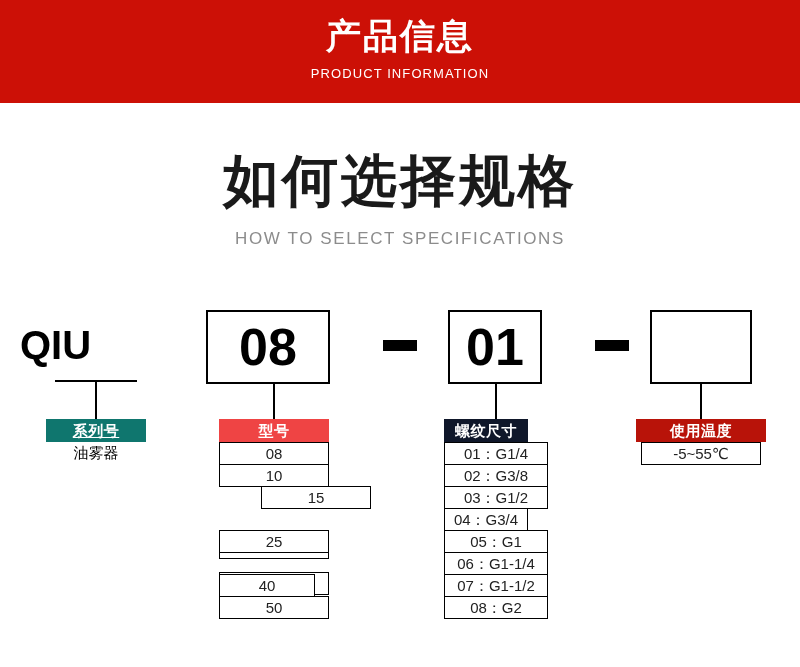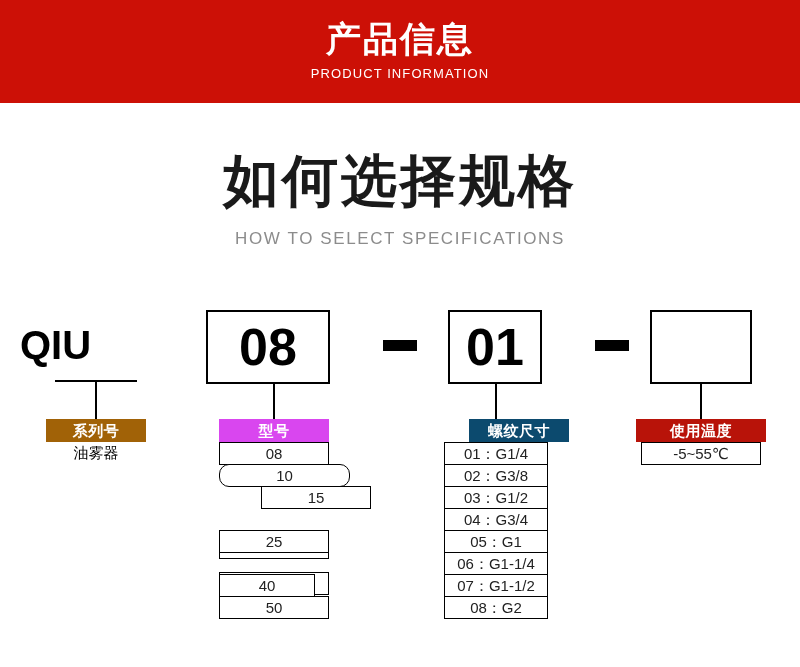--- a/index.html
+++ b/index.html
@@ -29,20 +29,21 @@
     position: absolute;
     left: 0;
     top: 19px;
     width: 800px;
     text-align: center;
     color: #ffffff;
     font-size: 35px;
     font-weight: 700;
     letter-spacing: 2px;
     line-height: 40px;
+    font-family: Liberation Mono, monospace;
   }
   .banner-sub {
     position: absolute;
     left: 0;
     top: 66px;
     width: 800px;
     text-align: center;
     color: #ffffff;
     font-size: 13px;
     font-weight: 400;
@@ -175,35 +176,35 @@
 
   <div class="code-box" style="left:650px; top:310px; width:102px; height:74px;"></div>
 
   <div class="connector" style="left:95px; top:380px; height:39px;"></div>
   <div class="connector" style="left:273px; top:384px; height:35px;"></div>
   <div class="connector" style="left:495px; top:384px; height:35px;"></div>
   <div class="connector" style="left:700px; top:384px; height:35px;"></div>
 </div>
 
 <div id="spec-columns">
-    <div class="col-head" style="left: 46px; top: 419px; width: 100px; background: #a16207;">系列号</div>
+    <div class="col-head" style="left: 46px; top: 419px; width: 100px; background: #0f766e; text-decoration: underline;">系列号</div>
     <div class="plain-value" style="left: 46px; width: 100px; top: 442px;">油雾器</div>
-    <div class="col-head" style="left: 219px; top: 419px; width: 110px; background: #d946ef;">型号</div>
+    <div class="col-head" style="left: 219px; top: 419px; width: 110px; background: #ef4444;">型号</div>
     <div class="cell" style="left: 219px; width: 110px; top: 442px;">08</div>
-    <div class="cell" style="left: 219px; width: 131px; top: 464px; border-radius: 10px;">10</div>
+    <div class="cell" style="left: 219px; width: 110px; top: 464px;">10</div>
     <div class="cell" style="left: 219px; width: 110px; top: 486px; margin-left: 42px;">15</div>
     <div class="cell" style="left: 219px; width: 110px; top: 508px; margin-top: 28px;">20</div>
     <div class="cell" style="left: 219px; width: 110px; top: 530px;">25</div>
     <div class="cell" style="left: 219px; width: 110px; top: 572px;">35</div>
     <div class="cell" style="left: 219px; width: 96px; top: 574px;">40</div>
     <div class="cell" style="left: 219px; width: 110px; top: 596px;">50</div>
-    <div class="col-head" style="left: 469px; top: 419px; width: 100px; background: #0c4a6e;">螺纹尺寸</div>
+    <div class="col-head" style="left: 444px; top: 419px; width: 84px; background: #0f172a;">螺纹尺寸</div>
     <div class="cell" style="left: 444px; width: 104px; top: 442px;">01：G1/4</div>
     <div class="cell" style="left: 444px; width: 104px; top: 464px;">02：G3/8</div>
     <div class="cell" style="left: 444px; width: 104px; top: 486px;">03：G1/2</div>
-    <div class="cell" style="left: 444px; width: 104px; top: 508px;">04：G3/4</div>
+    <div class="cell" style="left: 444px; width: 84px; top: 508px;">04：G3/4</div>
     <div class="cell" style="left: 444px; width: 104px; top: 530px;">05：G1</div>
     <div class="cell" style="left: 444px; width: 104px; top: 552px;">06：G1-1/4</div>
     <div class="cell" style="left: 444px; width: 104px; top: 574px;">07：G1-1/2</div>
     <div class="cell" style="left: 444px; width: 104px; top: 596px;">08：G2</div>
     <div class="col-head" style="left: 636px; top: 419px; width: 130px; background: rgb(184, 19, 9);">使用温度</div>
     <div class="cell" style="left: 641px; width: 120px; top: 442px;">-5~55℃</div>
   </div>
 
 </body></html>

